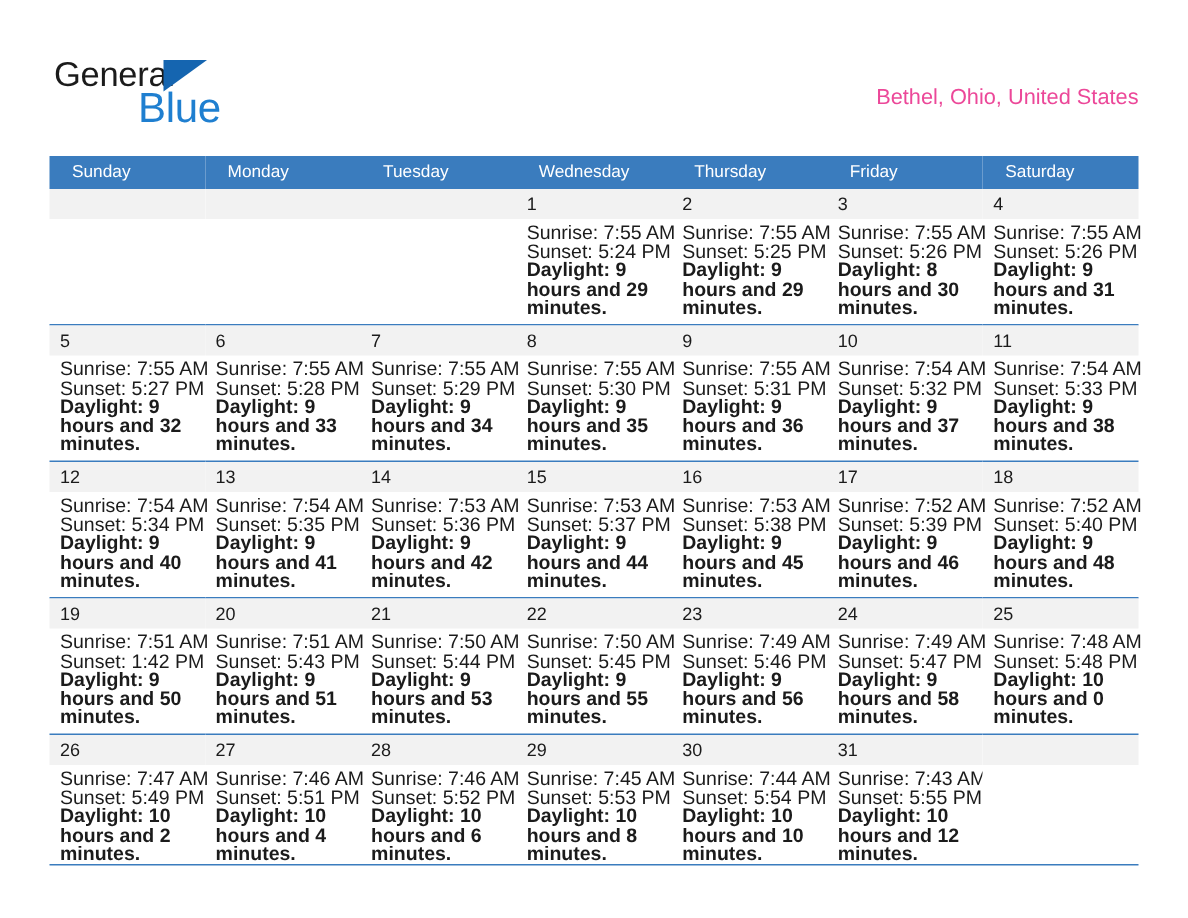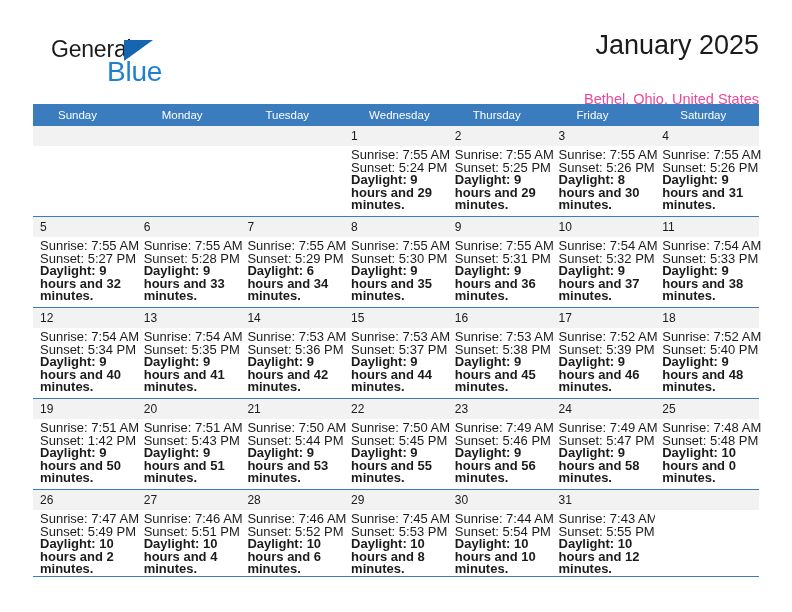--- a/index.html
+++ b/index.html
@@ -17,21 +17,21 @@
   }
 
   
   .header {
     position: absolute;
     left: 33px; top: 28px; right: 33px;
     height: 72px;
   }
   .logo {
     position: absolute;
-    left: 16px; top: 8px;
+    left: 1px; top: 8px;
     width: 210px; height: 56px;
   }
   .logo-general {
     position: absolute;
     left: 2px; top: 0px;
     font-size: 23px;
     color: #1b1b1b;
     letter-spacing: -0.2px;
     line-height: 27px;
   }
@@ -78,21 +78,21 @@
     width: 726px;
     border-collapse: collapse;
     table-layout: fixed;
   }
   .cal th {
     background: #3a7cbe;
     color: #ffffff;
     font-size: 11.5px;
     font-weight: normal;
     text-align: left;
-    padding: 5px 0 5px 25px;
+    padding: 5px 0 5px 15px;
     height: 21px;
     border: none;
   }
   .cal td {
     width: 103.7px;
     vertical-align: top;
     padding: 0;
     border: none;
     background: #ffffff;
   }
@@ -141,21 +141,20 @@
 
   <div class="header">
 
     <div class="logo">
       <span class="logo-general">General</span>
       <span class="logo-triangle"></span>
       <span class="logo-blue">Blue</span>
     </div>
 
     <div class="title-block">
-      <div class="cal-title">January 2025</div>
       <div class="cal-subtitle">Bethel, Ohio, United States</div>
     </div>
 
   </div>
 
   <table class="cal">
     <thead>
       <tr>
         <th>Sunday</th>
         <th>Monday</th>
@@ -244,21 +243,21 @@
                 <div class="dl">Daylight: 9 hours and 33 minutes.</div>
               </div>
             </div>
           </td>
           <td>
             <div class="cell-inner">
               <span class="daynum">7</span>
               <div class="info">
                 <div>Sunrise: 7:55 AM</div>
                 <div>Sunset: 5:29 PM</div>
-                <div class="dl">Daylight: 6 hours and 34 minutes.</div>
+                <div class="dl">Daylight: 9 hours and 34 minutes.</div>
               </div>
             </div>
           </td>
           <td>
             <div class="cell-inner">
               <span class="daynum">8</span>
               <div class="info">
                 <div>Sunrise: 7:55 AM</div>
                 <div>Sunset: 5:30 PM</div>
                 <div class="dl">Daylight: 9 hours and 35 minutes.</div>

